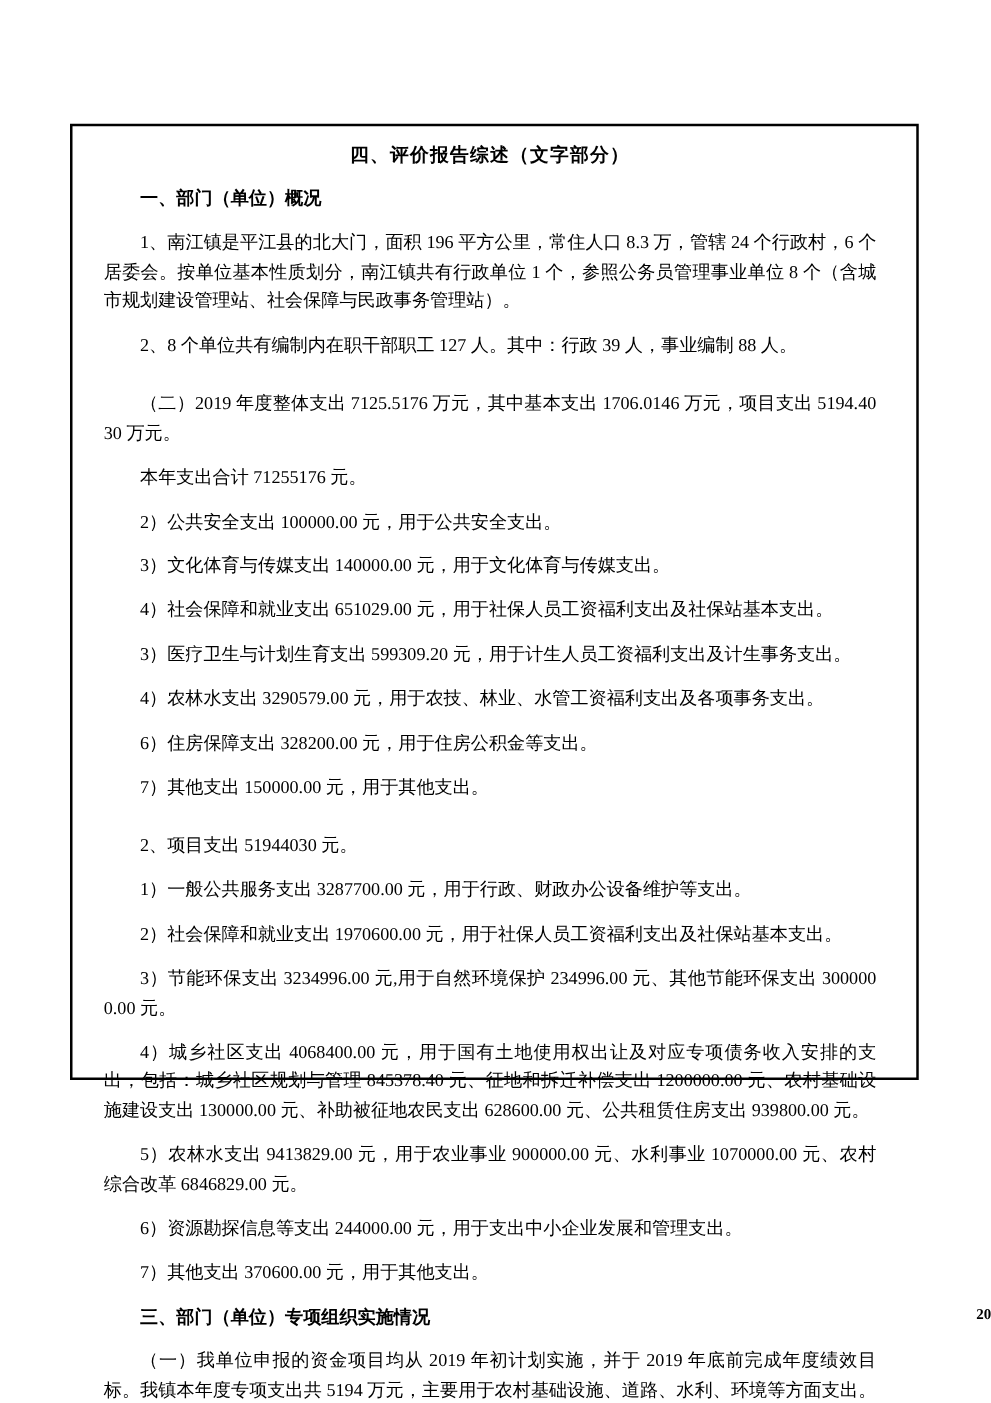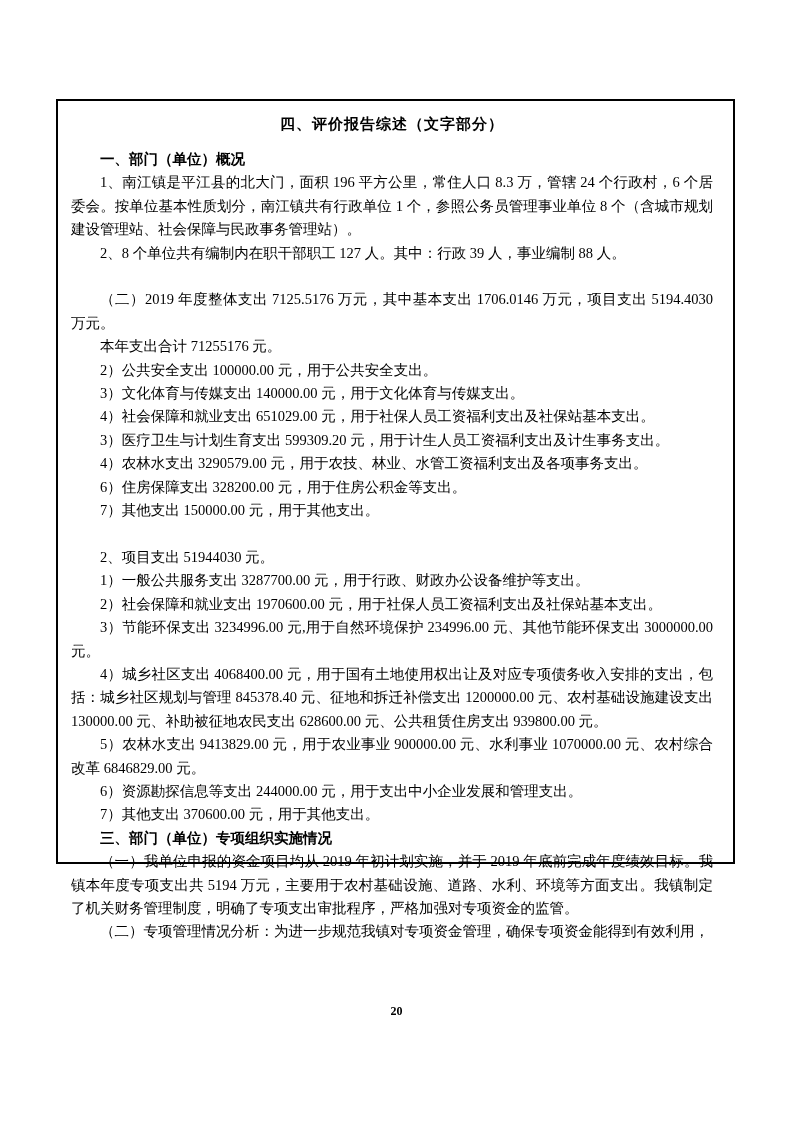--- a/index.html
+++ b/index.html
@@ -27,39 +27,39 @@
     padding: 10px 20px 0 13px;
   }
   .doc-title {
     text-align: center;
     font-weight: bold;
     font-size: 15px;
     margin: 4px 0 14px 0;
     letter-spacing: 1px;
   }
   .para {
-    margin: 0;
+    margin: 12px;
     font-size: 14.5px;
     line-height: 23.4px;
     text-indent: 2em;
     text-align: justify;
     word-break: break-all;
   }
   .para.heading {
     font-weight: bold;
   }
   .para.gap {
     margin-top: 23.4px;
   }
   .page-number {
     position: absolute;
     left: 0;
     right: 0;
-    top: 1004px;
-    text-align: center;
+    top: 1044px;
+    text-align: right;
     font-weight: bold;
     font-size: 12px;
   }
 </style>
 </head>
 <body>
 
 <div class="page">
   <div class="doc-border">
     <div class="doc-title">四、评价报告综述（文字部分）</div>

